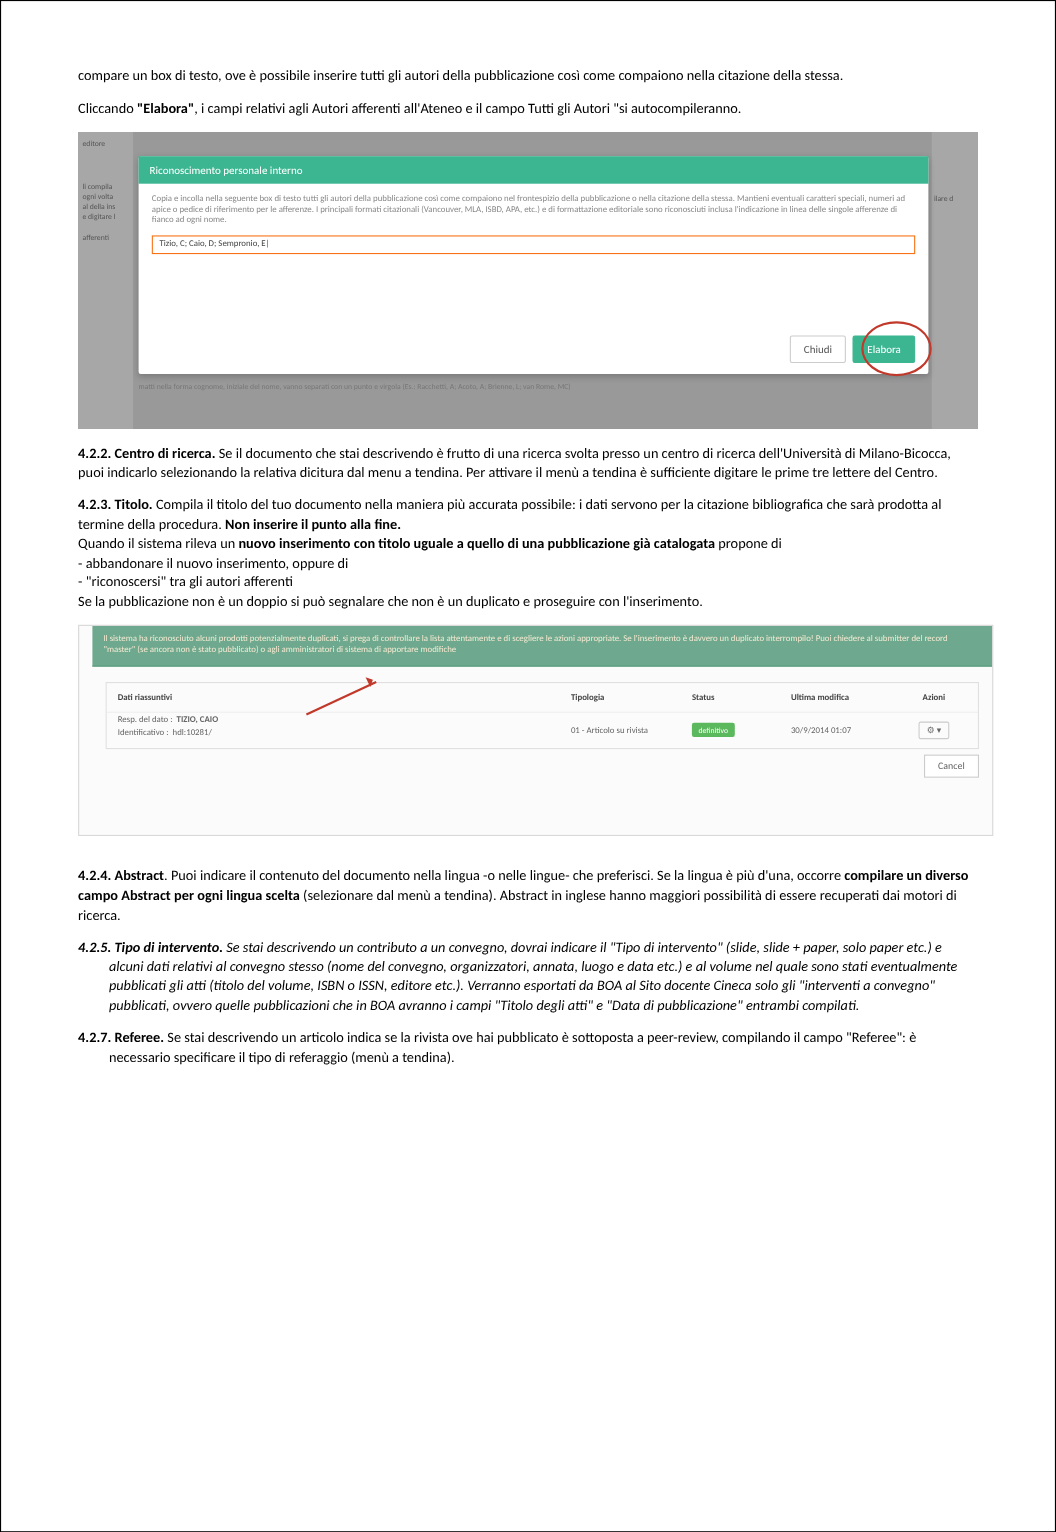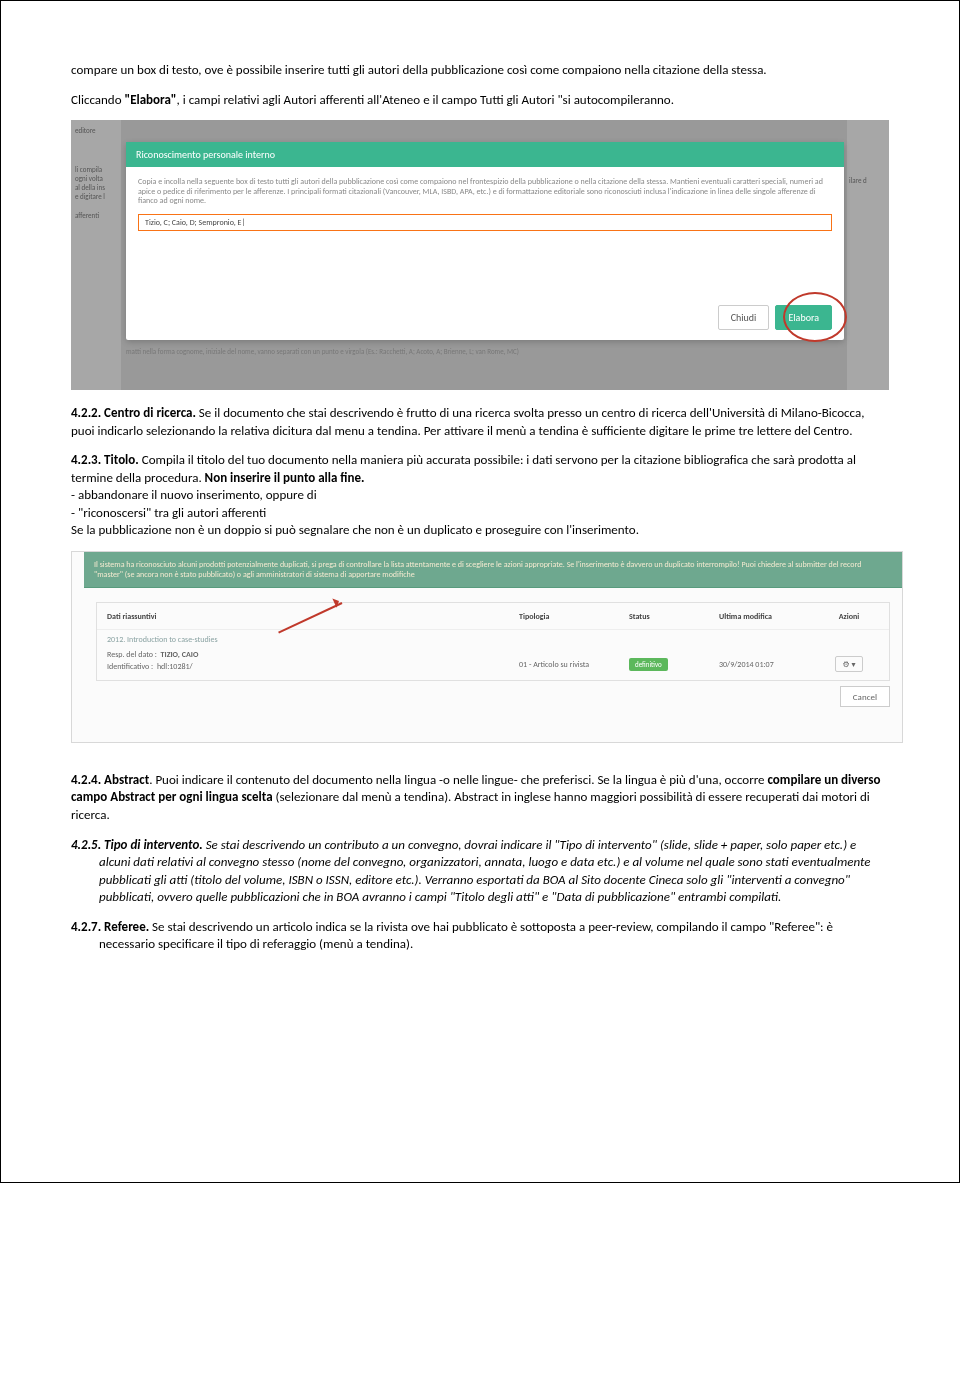--- a/index.html
+++ b/index.html
@@ -5,21 +5,21 @@
   body {
     font-family: Calibri, Arial, sans-serif;
     font-size: 13px;
     color: #000;
     background: #fff;
     margin: 0;
     padding: 0;
   }
   .page {
     width: 960px;
-    height: 1183px;
+    height: 1393px;
     border: 1px solid #000;
     box-sizing: border-box;
     padding: 60px 70px 40px 70px;
     position: relative;
   }
   .para {
     margin: 0 0 12px 0;
     line-height: 1.35;
   }
   .section-head {
@@ -248,36 +248,38 @@
     <div style="position:absolute;left:55px;right:45px;bottom:34px;font-size:7px;color:#777;">matti nella forma cognome, iniziale del nome, vanno separati con un punto e virgola (Es.: Racchetti, A; Acoto, A; Brienne, L; van Rome, MC)</div>
   </div>
 
   <p class="para">
     <span class="section-head">4.2.2. Centro di ricerca.</span><span> Se il documento che stai descrivendo è frutto di una ricerca svolta presso un centro di ricerca dell'Università di Milano-Bicocca, puoi indicarlo selezionando la relativa dicitura dal menu a tendina. Per attivare il menù a tendina è sufficiente digitare le prime tre lettere del Centro.</span>
   </p>
 
   <p class="para" style="margin-bottom:0">
     <span class="section-head">4.2.3. Titolo.</span><span> Compila il titolo del tuo documento nella maniera più accurata possibile: i dati servono per la citazione bibliografica che sarà prodotta al termine della procedura. </span><span class="bold">Non inserire il punto alla fine.</span>
   </p>
+  <p class="para" style="margin:0">
+    <span>Quando il sistema rileva un </span><span class="bold">nuovo inserimento con titolo uguale a quello di una pubblicazione già catalogata</span><span> propone di</span>
+  </p>
   <p class="para" style="margin:0">- abbandonare il nuovo inserimento, oppure di</p>
   <p class="para" style="margin:0">- "riconoscersi" tra gli autori afferenti</p>
   <p class="para">Se la pubblicazione non è un doppio si può segnalare che non è un duplicato e proseguire con l'inserimento.</p>
 
   <div class="shot2">
     <div class="banner">Il sistema ha riconosciuto alcuni prodotti potenzialmente duplicati, si prega di controllare la lista attentamente e di scegliere le azioni appropriate. Se l'inserimento è davvero un duplicato interrompilo! Puoi chiedere al submitter del record "master" (se ancora non è stato pubblicato) o agli amministratori di sistema di apportare modifiche</div>
     <div class="arrow"></div>
     <div class="tbl">
       <div class="tbl-head">
         <div class="c1">Dati riassuntivi</div>
         <div class="c2">Tipologia</div>
         <div class="c3">Status</div>
         <div class="c4">Ultima modifica</div>
         <div class="c5">Azioni</div>
       </div>
-      <div class="title-row">2012. Introduction to case-studies</div>
       <div class="tbl-row" style="border-bottom:none; align-items:center;">
         <div class="c1 meta" style="padding-top:0;">
           <span>Resp. del dato :</span>&nbsp;&nbsp;<b>TIZIO, CAIO</b><br>
           <span>Identificativo :</span>&nbsp;&nbsp;<span>hdl:10281/</span>
         </div>
         <div class="c2">01 - Articolo su rivista</div>
         <div class="c3"><span class="badge">definitivo</span></div>
         <div class="c4">30/9/2014 01:07</div>
         <div class="c5">
           <span class="action-btn">

